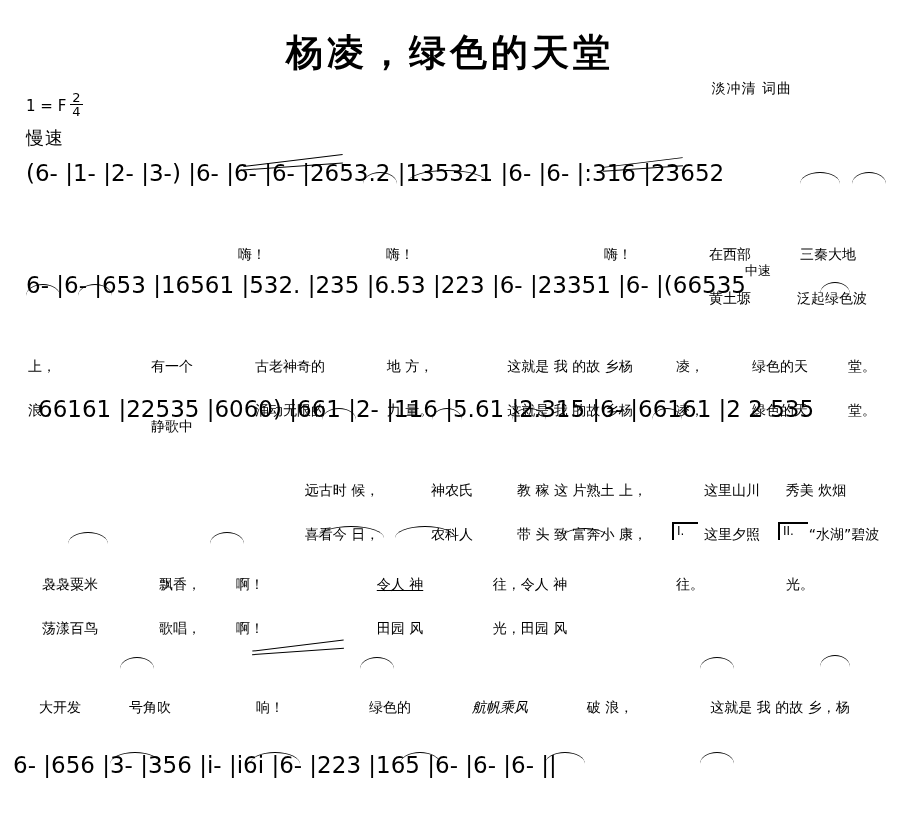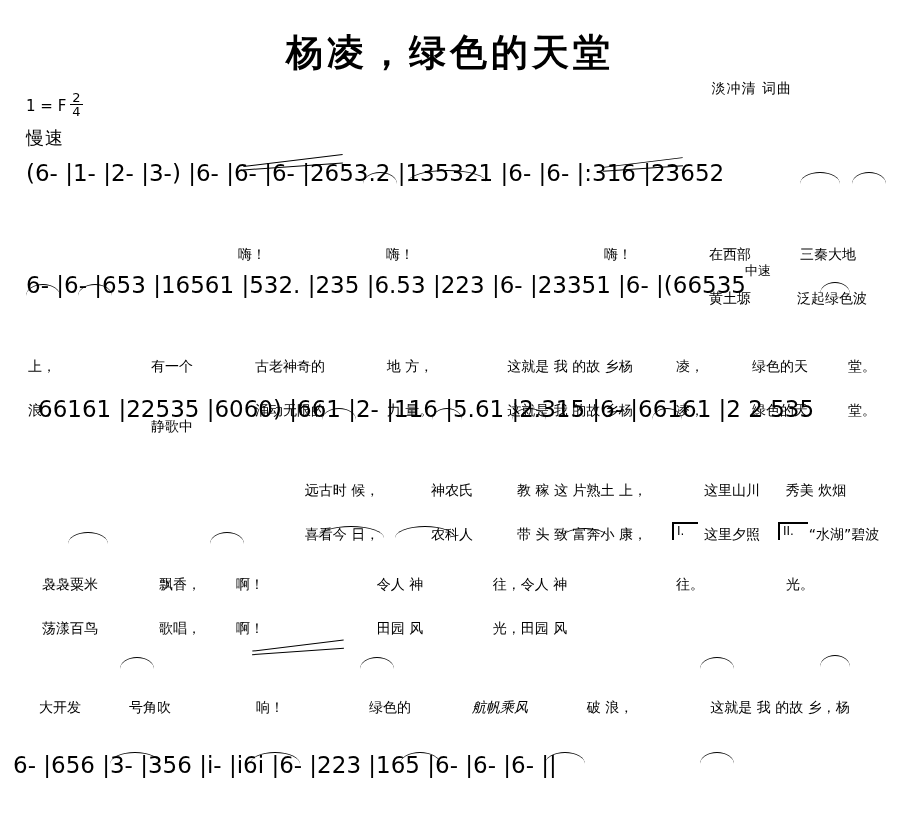--- a/index.html
+++ b/index.html
@@ -239,21 +239,21 @@
     <div class="ending" style="left:672px; top:4px;">
       <span class="ebox">I.</span>
     </div>
     <div class="ending" style="left:778px; top:4px;">
       <span class="ebox">II.</span>
     </div>
     <div class="lyrics" style="top:56px;">
       <span class="lyr" style="left:70px;">袅袅粟米</span>
       <span class="lyr" style="left:180px;">飘香，</span>
       <span class="lyr" style="left:250px;">啊！</span>
-      <span class="lyr" style="left:400px;">令人 神</span>
+      <span class="lyr" style="left:400px;text-decoration:underline;">令人 神</span>
       <span class="lyr" style="left:530px;">往，令人 神</span>
       <span class="lyr" style="left:690px;">往。</span>
       <span class="lyr" style="left:800px;">光。</span>
     </div>
     <div class="lyrics" style="top:78px;">
       <span class="lyr" style="left:70px;">荡漾百鸟</span>
       <span class="lyr" style="left:180px;">歌唱，</span>
       <span class="lyr" style="left:250px;">啊！</span>
       <span class="lyr" style="left:400px;">田园 风</span>
       <span class="lyr" style="left:530px;">光，田园 风</span>

